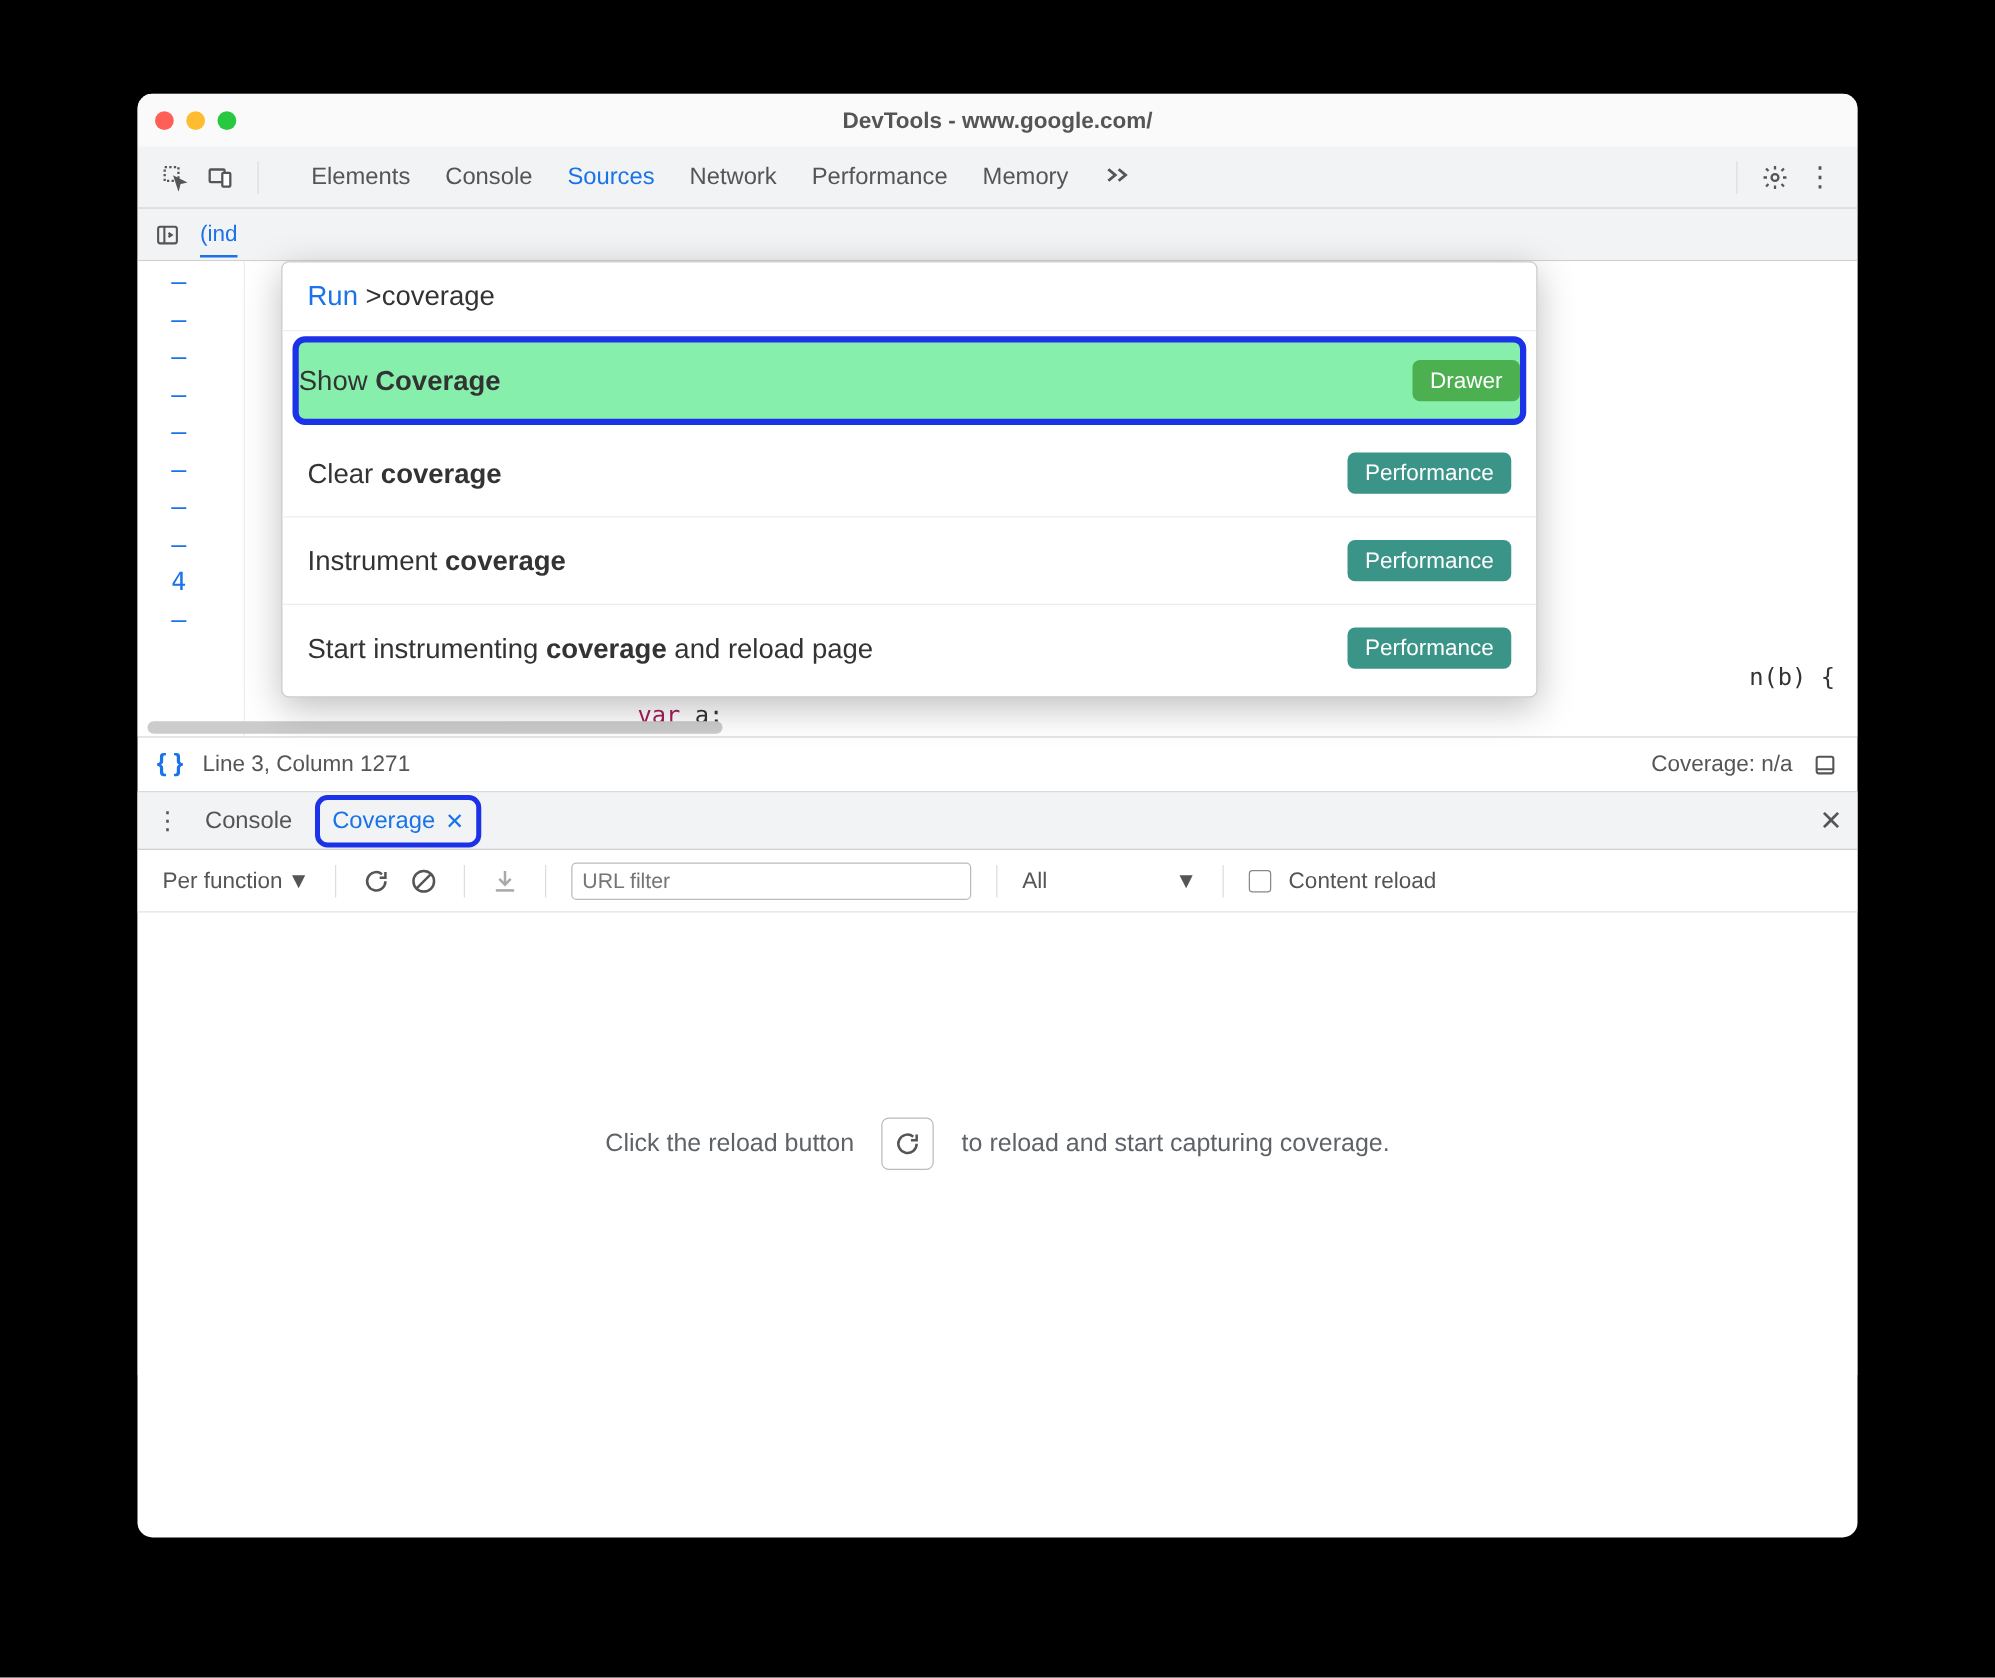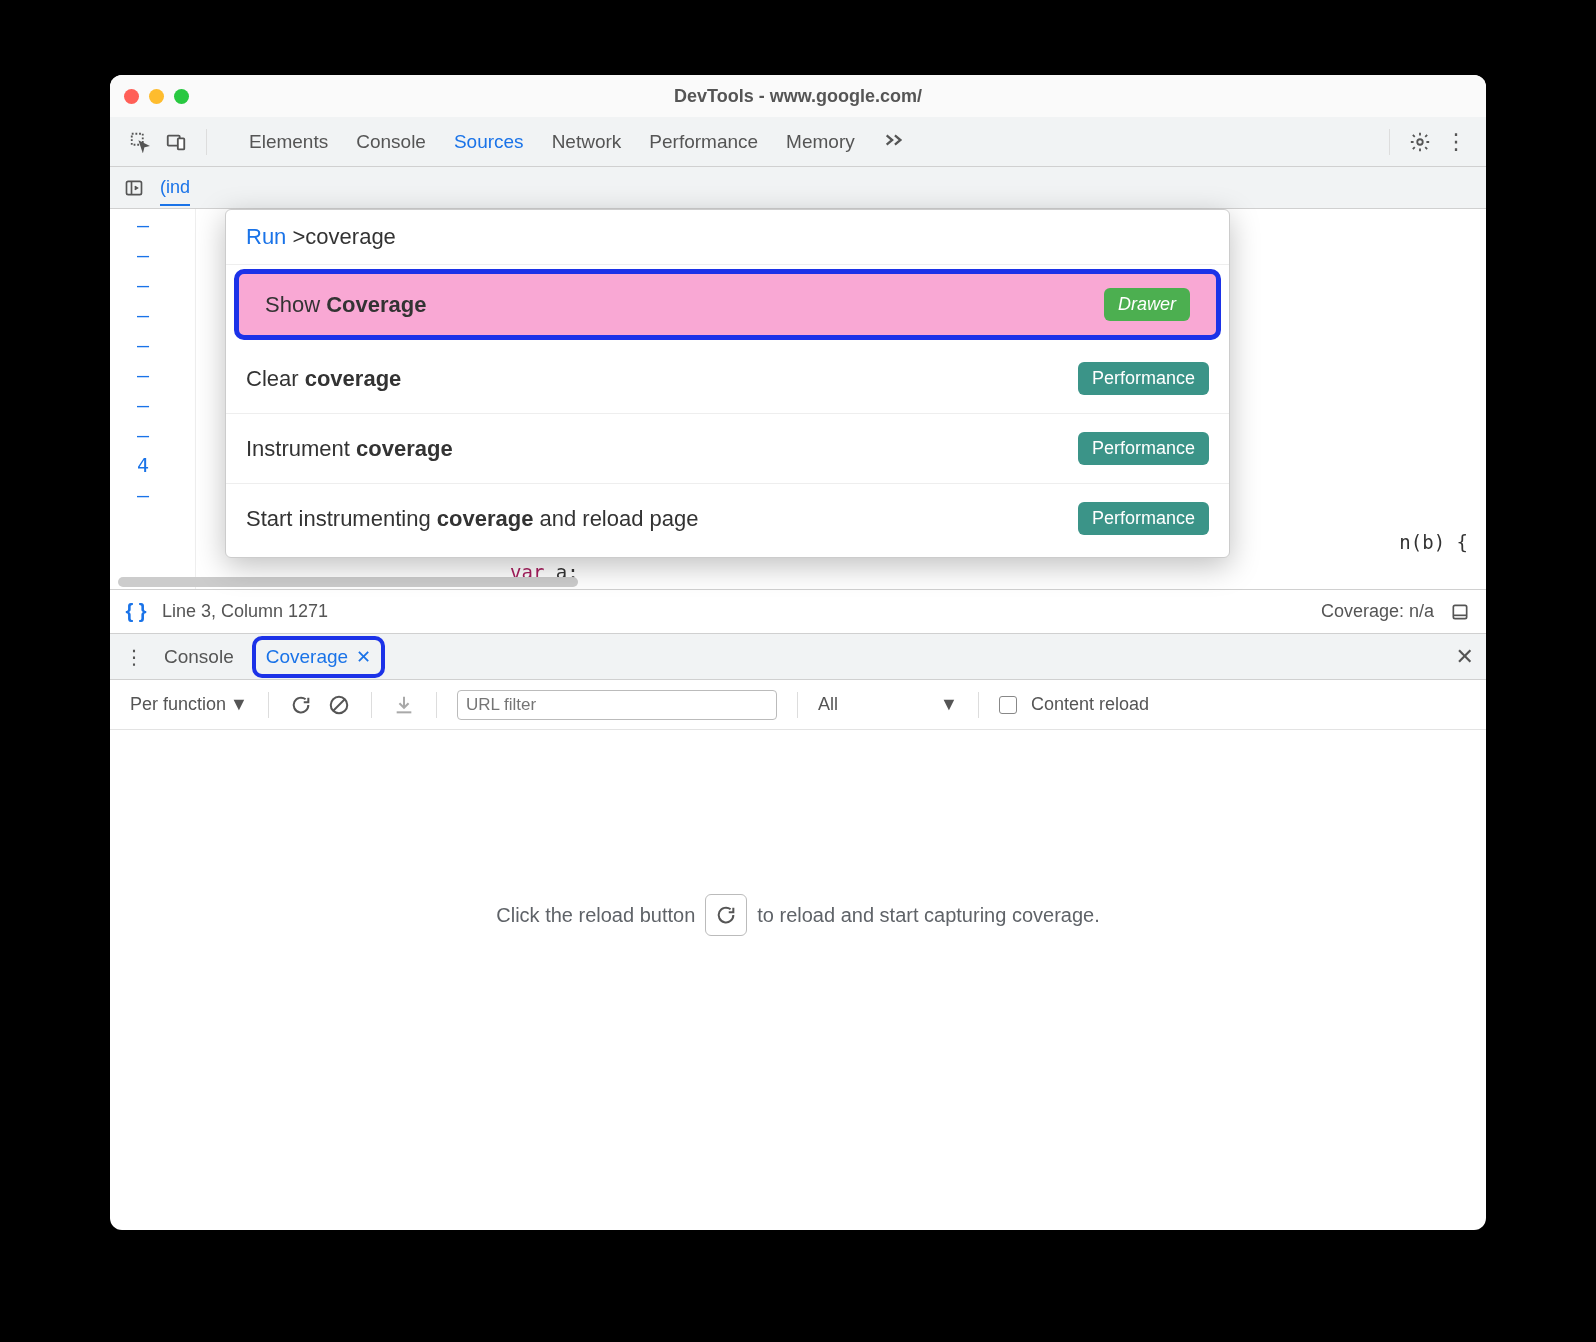--- a/index.html
+++ b/index.html
@@ -160,34 +160,34 @@
     display: flex;
     align-items: center;
     justify-content: space-between;
     padding: 18px 20px;
     font-size: 22px;
     border-bottom: 1px solid #eee;
     cursor: pointer;
   }
   .cmd-item:last-child { border-bottom: none; }
   .cmd-item.selected {
-    background: #f9a8d4;
+    background: #86efac;
     border: 5px solid #1c32e8;
     border-radius: 10px;
     margin: 4px 8px;
-    padding: 14px 26px;
+    padding: 14px 0;
   }
   .cmd-label .match { font-weight: 700; }
   .cmd-badge {
     padding: 6px 14px;
     border-radius: 6px;
     color: #fff;
     font-size: 18px;
   }
-  .badge-drawer { background: #4caf50; font-style: italic; }
+  .badge-drawer { background: #4caf50; }
   .badge-perf { background: #3b9488; }
 
   .status-bar {
     height: 44px;
     border-top: 1px solid #d0d0d0;
     display: flex;
     align-items: center;
     padding: 0 14px;
     gap: 14px;
     font-size: 18px;
@@ -239,21 +239,21 @@
     border-radius: 4px;
     padding: 0 8px;
     font-size: 17px;
     color: #888;
   }
   .drawer-body {
     height: 370px;
     display: flex;
     align-items: center;
     justify-content: center;
-    gap: 10px;
+    gap: 22px;
     font-size: 20px;
     color: #5f6368;
   }
   .reload-box {
     width: 42px; height: 42px;
     border: 1px solid #bbb;
     border-radius: 6px;
     display: flex;
     align-items: center;
     justify-content: center;

